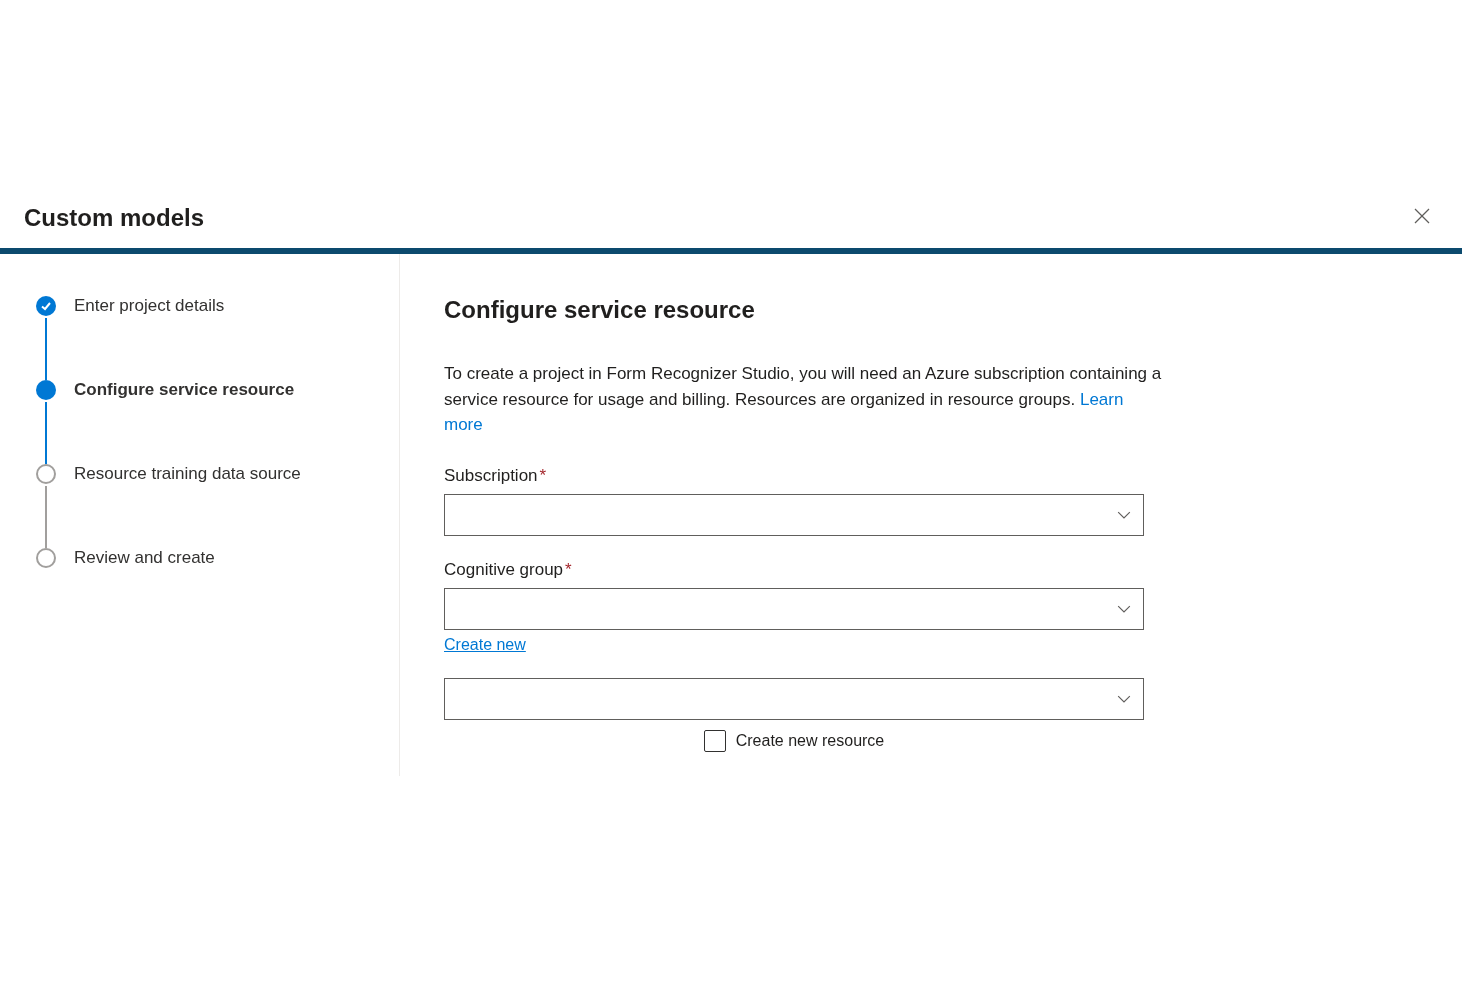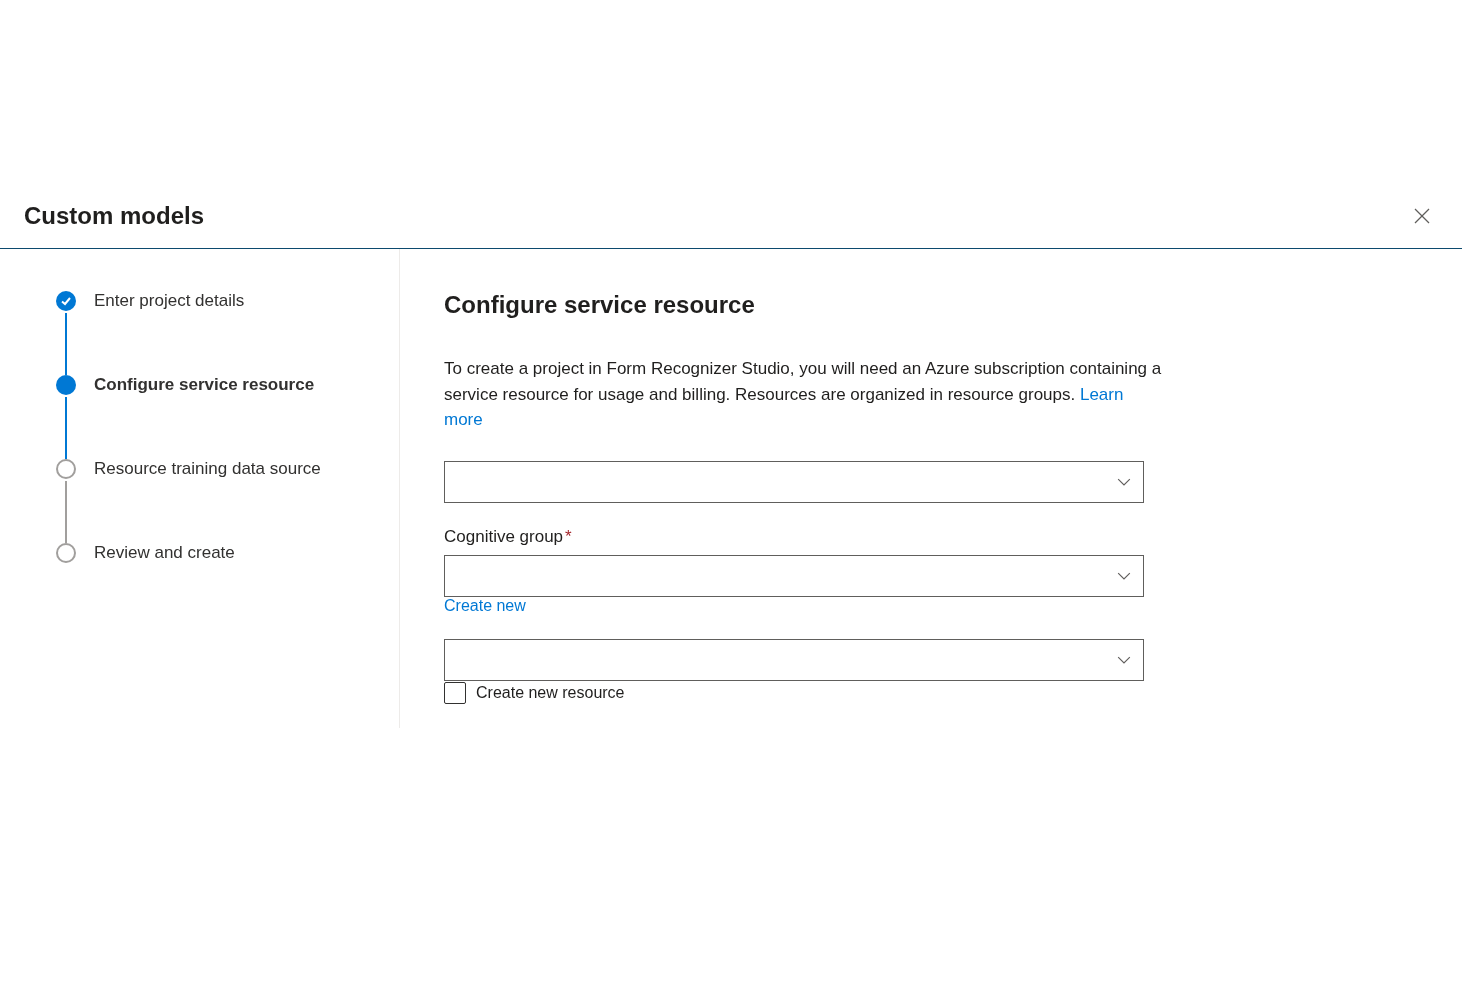--- a/index.html
+++ b/index.html
@@ -10,23 +10,23 @@
     width: 1462px;
     height: 988px;
     overflow: hidden;
   }
   .page {
     padding-top: 200px;
   }
   .header {
     display: flex;
     justify-content: space-between;
-    align-items: center;
+    align-items: flex-end;
     padding: 0 24px 16px 24px;
-    border-bottom: 1px solid #0c4a6e;
+    border-bottom: 6px solid #0c4a6e;
   }
   .header-title {
     font-size: 24px;
     font-weight: 600;
     color: #201f1e;
   }
   .close-btn {
     width: 32px;
     height: 32px;
     display: flex;
@@ -38,21 +38,21 @@
     color: #605e5c;
   }
   .close-btn svg { width: 16px; height: 16px; }
   .body {
     display: flex;
     height: calc(100% - 60px);
   }
   .sidebar {
     width: 400px;
     border-right: 1px solid #edebe9;
-    padding: 42px 24px 0 56px;
+    padding: 42px 24px 0 36px;
   }
   .stepper { position: relative; }
   .step {
     display: flex;
     align-items: center;
     position: relative;
   }
   .step + .step { margin-top: 64px; }
   .step-icon {
     width: 20px;
@@ -134,27 +134,30 @@
     display: flex;
     align-items: center;
     justify-content: flex-end;
     padding: 0 12px;
     cursor: pointer;
   }
   .dropdown svg { width: 14px; height: 14px; color: #605e5c; }
   .sublink {
     color: #0078d4;
     font-size: 16px;
+    margin-top: 6px;
     display: inline-block;
     cursor: pointer;
+    text-decoration: underline;
   }
   .checkbox-row {
     display: flex;
     align-items: center;
-    margin-top: 1px;
+    margin-top: 10px;
+    justify-content: center;
   }
   .checkbox {
     width: 22px;
     height: 22px;
     border: 1px solid #323130;
     border-radius: 2px;
     margin-right: 10px;
     cursor: pointer;
     background: #fff;
   }
@@ -206,20 +209,23 @@
       </div>
     </div>
 
     <div class="main">
       <h2 class="main-title">Configure service resource</h2>
       <p class="main-desc">
         <span>To create a project in Form Recognizer Studio, you will need an Azure subscription containing a service resource for usage and billing. Resources are organized in resource groups. </span><a class="link">Learn more</a>
       </p>
 
       <div class="form-group">
+        <label class="form-label">
+          <span>Subscription</span><span class="required">*</span>
+        </label>
         <div class="dropdown">
           <svg viewBox="0 0 12 12" fill="none" stroke="currentColor" stroke-width="1">
               <polyline points="1,3.5 6,8.5 11,3.5"></polyline>
             </svg>
         </div>
       </div>
 
       <div class="form-group">
         <label class="form-label">
           <span>Cognitive group</span><span class="required">*</span>

